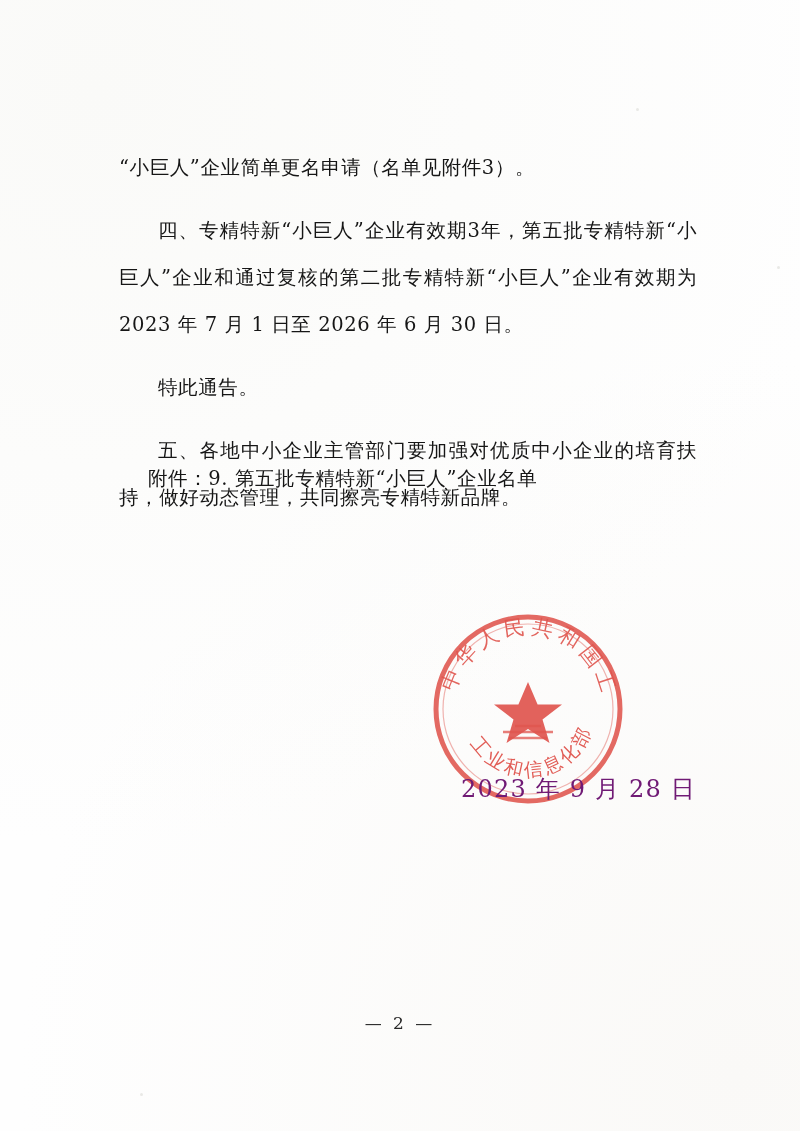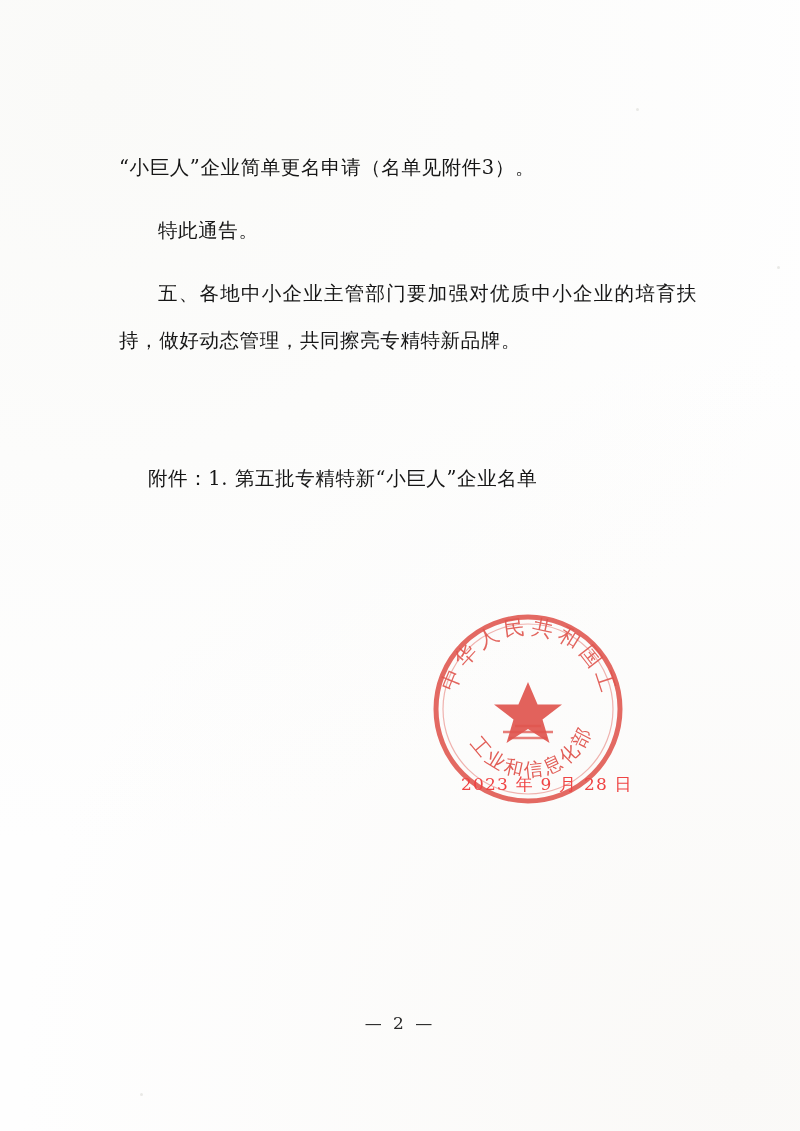--- a/index.html
+++ b/index.html
@@ -66,23 +66,23 @@
     top: 604px;
     width: 210px;
     height: 210px;
   }
   .seal svg { display: block; }
 
   .seal-date {
     position: absolute;
     left: 461px;
     top: 773px;
-    font-size: 17px;
+    font-size: 24px;
     letter-spacing: 1.2px;
-    color: #ef4444;
+    color: #701a75;
     font-family: "DejaVu Serif", serif;
     white-space: nowrap;
     text-align: right;
   }
 
   .page-number {
     position: absolute;
     left: 0;
     right: 0;
     top: 1013px;
@@ -100,26 +100,27 @@
   }
 </style>
 </head>
 <body>
 
 <div class="page">
   <div class="paper-tint"></div>
 
   <div class="body-text">
     <p>“小巨人”企业简单更名申请（名单见附件3）。</p>
+    <p class="indent2">四、专精特新“小巨人”企业有效期3年，第五批专精特新“小巨人”企业和通过复核的第二批专精特新“小巨人”企业有效期为 2023 年 7 月 1 日至 2026 年 6 月 30 日。</p>
     <p class="indent2">特此通告。</p>
     <p class="indent2">五、各地中小企业主管部门要加强对优质中小企业的培育扶持，做好动态管理，共同擦亮专精特新品牌。</p>
   </div>
 
   <div class="attach-block">
-    <div class="line">附件：1. 第五批专精特新“小巨人”企业名单</div>
+    <div class="line">附件：9. 第五批专精特新“小巨人”企业名单</div>
   </div>
 
   <div class="seal">
     <svg width="210" height="210" viewBox="0 0 210 210" xmlns="http://www.w3.org/2000/svg">
       <defs>
         <path id="arcTop" d="M 30,105 A 75,75 0 0 1 180,105"></path>
         <path id="arcBottom" d="M 38,105 A 67,67 0 0 0 172,105"></path>
       </defs>
       <g opacity="0.88" fill="none" stroke="#e0554e">
         <circle cx="105" cy="105" r="92" stroke-width="5"></circle>

